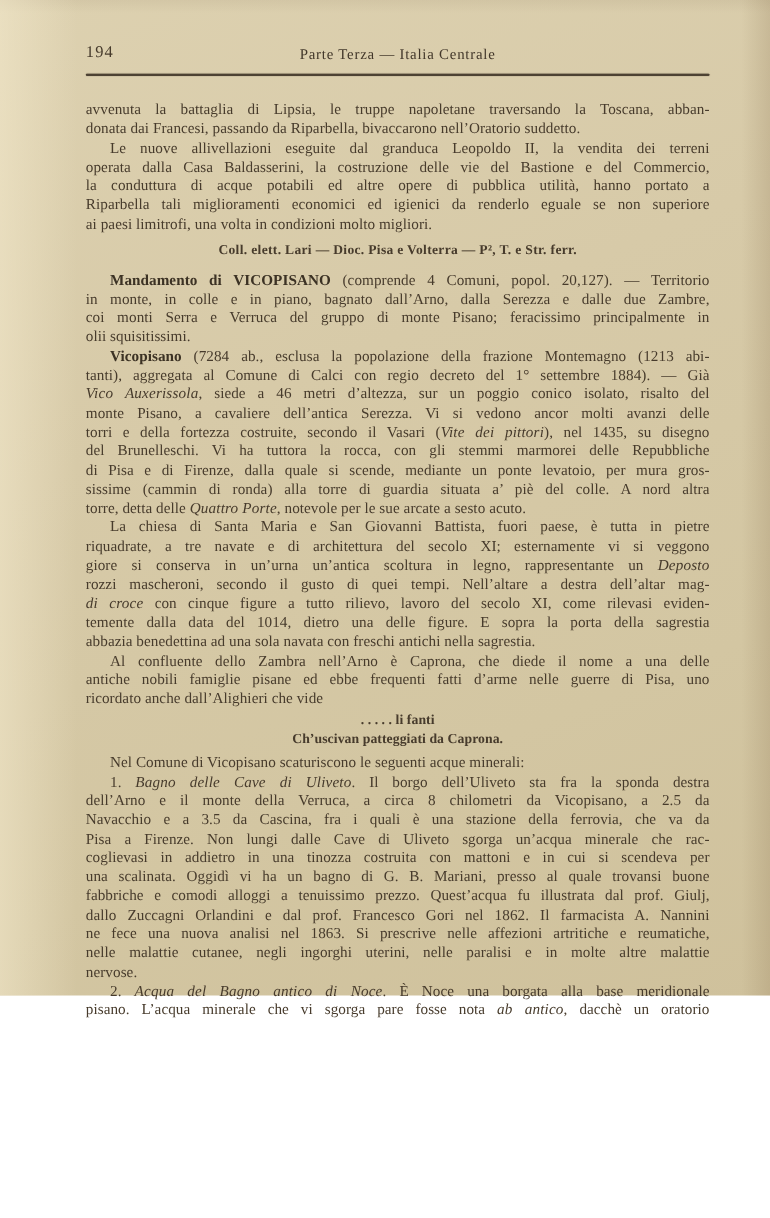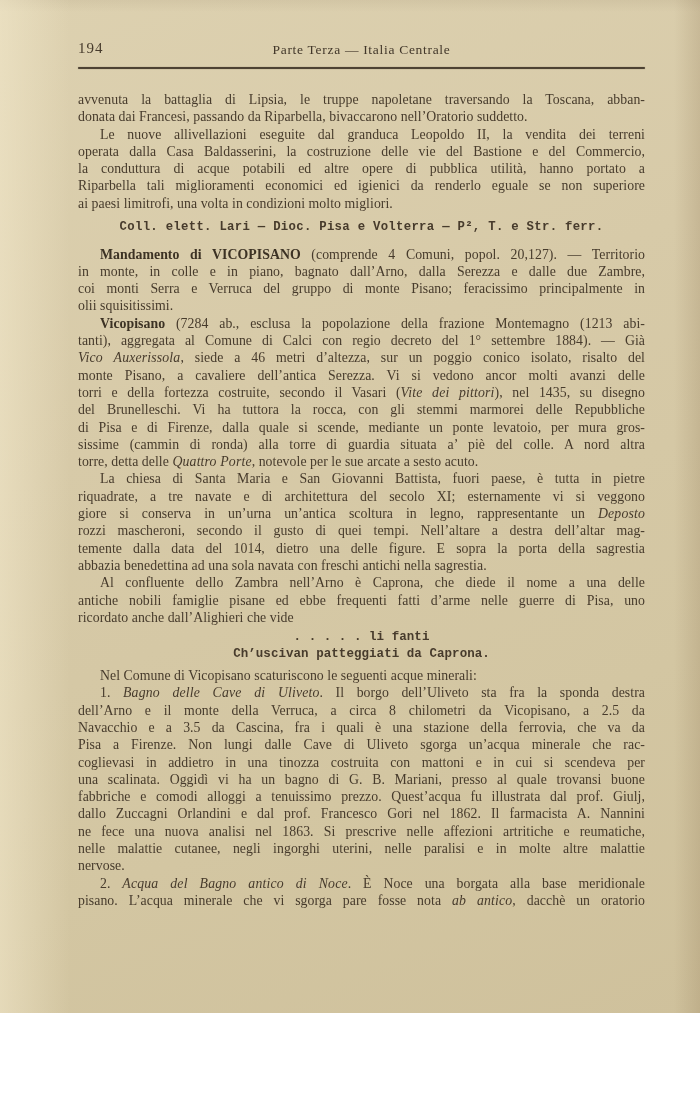--- a/index.html
+++ b/index.html
@@ -1,37 +1,37 @@
 <!DOCTYPE html>
 <html><head>
 <meta charset="utf-8">
 <style>
   html,body{margin:0;padding:0;}
   body{width:700px;height:1107px;overflow:hidden;
        font-family:"Liberation Serif","DejaVu Serif",serif;}
-  .page{position:relative;width:700px;height:1013px;
+  .page{position:relative;width:700px;height:905px;
     background:
       linear-gradient(to right, rgba(244,234,205,0.55), rgba(244,234,205,0) 70px),
       linear-gradient(to left, rgba(130,105,70,0.20), rgba(130,105,70,0) 26px),
       linear-gradient(to bottom, rgba(90,70,45,0.07), rgba(90,70,45,0) 12px),
       linear-gradient(158deg, #ddd1b0 0%, #d7caa8 38%, #d3c6a2 72%, #cfc19c 100%);
     color:#473b2c;}
   .pagenum{position:absolute;left:78px;top:40px;font-size:15px;letter-spacing:1px;}
   .runhead{position:absolute;left:78px;top:42px;width:567px;text-align:center;
     font-size:13.5px;letter-spacing:0.7px;color:#42372a;}
   .rule{position:absolute;left:78px;top:67px;width:567px;height:2px;
     background:#4d4233;border-radius:1px;box-shadow:0 0 1px rgba(77,66,51,.7);}
   .bodytext{position:absolute;left:78px;top:91px;width:567px;
     font-size:13.8px;letter-spacing:0.05px;}
   .line{height:17.3px;line-height:17.3px;text-align:justify;text-align-last:justify;
     white-space:normal;}
   .line.ind{padding-left:22px;}
   .line.end{text-align-last:left;}
   .block.note .line, .block.quote .line{height:16.5px;line-height:16.5px;
-    text-align:right;text-align-last:center;font-weight:bold;font-family:Liberation Mono, monospace;}
+    text-align:right;text-align-last:center;font-weight:bold;}
   .block.note{margin:7px 0 10px;}
   .block.note .line{font-size:12.3px;letter-spacing:0.3px;}
   .block.quote{margin:3px 0 5px;}
   .block.quote .line{font-size:12.5px;}
   b{color:#3c3224;font-family:Liberation Serif, serif;}
   i{letter-spacing:0.15px;}
 </style>
 </head>
 <body>
 
@@ -67,20 +67,21 @@
         <div class="line">del Brunelleschi. Vi ha tuttora la rocca, con gli stemmi marmorei delle Repubbliche</div>
         <div class="line">di Pisa e di Firenze, dalla quale si scende, mediante un ponte levatoio, per mura gros-</div>
         <div class="line">sissime (cammin di ronda) alla torre di guardia situata a’ piè del colle. A nord altra</div>
         <div class="line end">torre, detta delle <i>Quattro Porte</i>, notevole per le sue arcate a sesto acuto.</div>
       </div>
       <div class="block body">
         <div class="line ind">La chiesa di Santa Maria e San Giovanni Battista, fuori paese, è tutta in pietre</div>
         <div class="line">riquadrate, a tre navate e di architettura del secolo XI; esternamente vi si veggono</div>
         <div class="line">giore si conserva in un’urna un’antica scoltura in legno, rappresentante un <i>Deposto</i></div>
         <div class="line">rozzi mascheroni, secondo il gusto di quei tempi. Nell’altare a destra dell’altar mag-</div>
+        <div class="line"><i>di croce</i> con cinque figure a tutto rilievo, lavoro del secolo XI, come rilevasi eviden-</div>
         <div class="line">temente dalla data del 1014, dietro una delle figure. E sopra la porta della sagrestia</div>
         <div class="line end">abbazia benedettina ad una sola navata con freschi antichi nella sagrestia.</div>
       </div>
       <div class="block body">
         <div class="line ind">Al confluente dello Zambra nell’Arno è Caprona, che diede il nome a una delle</div>
         <div class="line">antiche nobili famiglie pisane ed ebbe frequenti fatti d’arme nelle guerre di Pisa, uno</div>
         <div class="line end">ricordato anche dall’Alighieri che vide</div>
       </div>
       <div class="block quote">
         <div class="line end">. . . . . li fanti</div>

